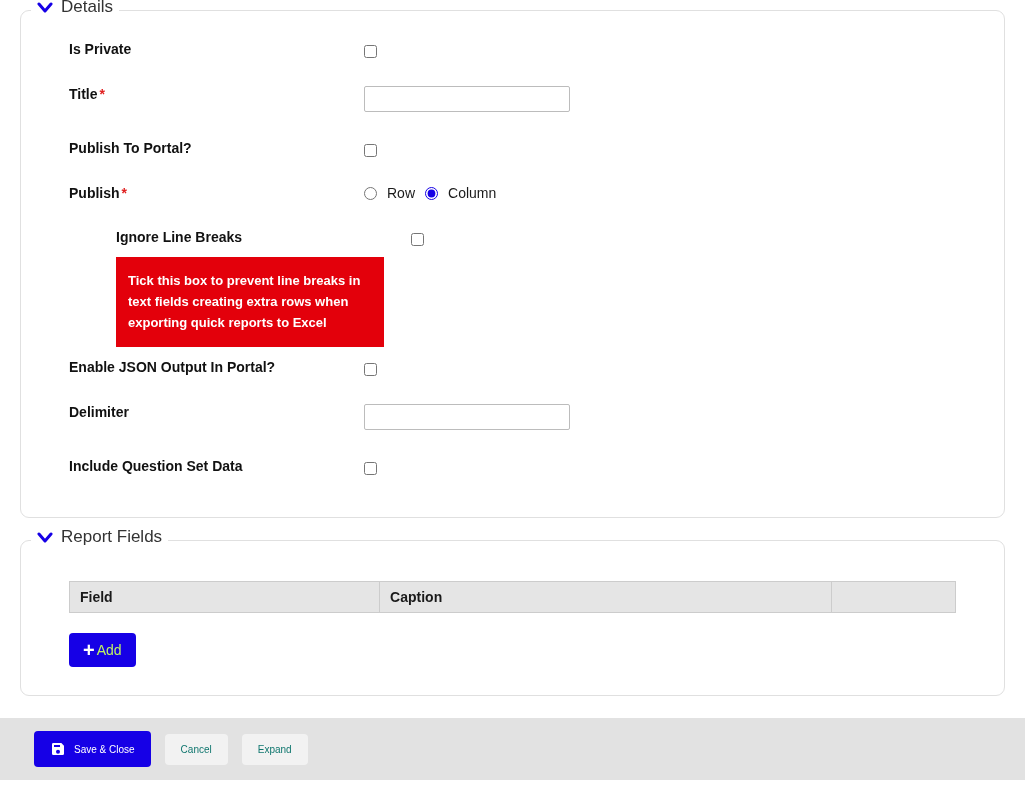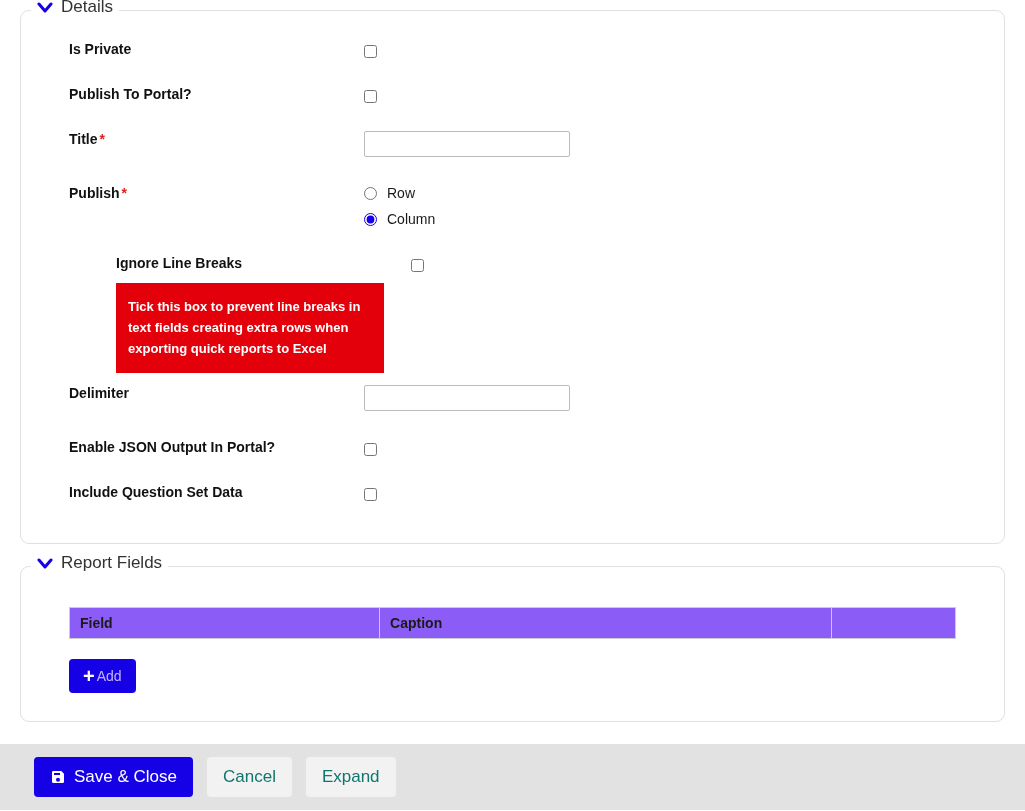--- a/index.html
+++ b/index.html
@@ -48,21 +48,21 @@
     width: 295px;
     flex: 0 0 295px;
     font-weight: 600;
     color: #111;
     padding-top: 0px;
   }
   .req { color: #e02020; margin-left: 2px; }
   .form-control {
     flex: 1;
     display: flex;
-    flex-direction: column;
+    flex-direction: row;
     align-items: flex-start;
     gap: 10px;
   }
   .form-control input[type="text"] {
     width: 206px;
     height: 26px;
     border: 1px solid #bcbcbc;
     border-radius: 2px;
     padding: 0 6px;
     font-size: 13px;
@@ -95,21 +95,21 @@
   }
   .table {
     width: 100%;
     border-collapse: collapse;
   }
   .table th {
     text-align: left;
     font-weight: 600;
     border: 1px solid #ccc;
     padding: 7px 10px;
-    background: #8b5cf6;
+    background: #e5e5e5;
     font-size: 14px;
   }
   .add-btn {
     display: inline-flex;
     align-items: center;
     background: #1600e6;
     color: #fff;
     border: none;
     border-radius: 4px;
     padding: 9px 14px;
@@ -122,32 +122,32 @@
   .add-btn .plus {
     font-size: 20px;
     line-height: 14px;
     font-weight: bold;
   }
   .add-btn .lbl {
     color: #7aa0ff;
     color: #a5a5ff;
     mix-blend-mode: normal;
   }
-  .add-btn .lbl { color: #c4b5fd; } 
+  .add-btn .lbl { color: #bef264; } 
   .footer {
     background: #e2e2e2;
     padding: 13px 34px;
     display: flex;
     gap: 14px;
     align-items: center;
   }
   .btn {
     border-radius: 4px;
     padding: 10px 16px;
-    font-size: 17px;
+    font-size: 10px;
     cursor: pointer;
     display: inline-flex;
     align-items: center;
     gap: 8px;
     border: none;
     font-weight: 500;
   }
   .btn-primary {
     background: #1600e6;
     color: #fff;
@@ -174,32 +174,32 @@
     </div>
 
     <div class="form-row">
       <div class="form-label">Is Private</div>
       <div class="form-control">
         <input type="checkbox" style="">
       </div>
     </div>
 
     <div class="form-row">
-      <div class="form-label">Publish To Portal?</div>
-      <div class="form-control">
-        <input type="checkbox" style="">
-      </div>
-    </div>
-
-    <div class="form-row">
       <div class="form-label">
         <span>Title</span><span class="req">*</span>
       </div>
       <div class="form-control">
         <input type="text" style="">
+      </div>
+    </div>
+
+    <div class="form-row">
+      <div class="form-label">Publish To Portal?</div>
+      <div class="form-control">
+        <input type="checkbox" style="">
       </div>
     </div>
 
     <div class="form-row">
       <div class="form-label">
         <span>Publish</span><span class="req">*</span>
       </div>
       <div class="form-control">
         <label class="radio-opt">
           <input type="radio" name="layout" style="">
@@ -216,30 +216,30 @@
       <div class="form-label" style="width:295px;flex:0 0 295px;">
         <div>Ignore Line Breaks</div>
         <div class="help-box">Tick this box to prevent line breaks in text fields creating extra rows when exporting quick reports to Excel</div>
       </div>
       <div class="form-control">
         <input type="checkbox" style="">
       </div>
     </div>
 
     <div class="form-row">
+      <div class="form-label">Enable JSON Output In Portal?</div>
+      <div class="form-control">
+        <input type="checkbox" style="">
+      </div>
+    </div>
+
+    <div class="form-row">
       <div class="form-label">Delimiter</div>
       <div class="form-control">
         <input type="text" style="">
-      </div>
-    </div>
-
-    <div class="form-row">
-      <div class="form-label">Enable JSON Output In Portal?</div>
-      <div class="form-control">
-        <input type="checkbox" style="">
       </div>
     </div>
 
     <div class="form-row" style="margin-bottom:12px;">
       <div class="form-label">Include Question Set Data</div>
       <div class="form-control">
         <input type="checkbox" style="">
       </div>
     </div>
   </div>

